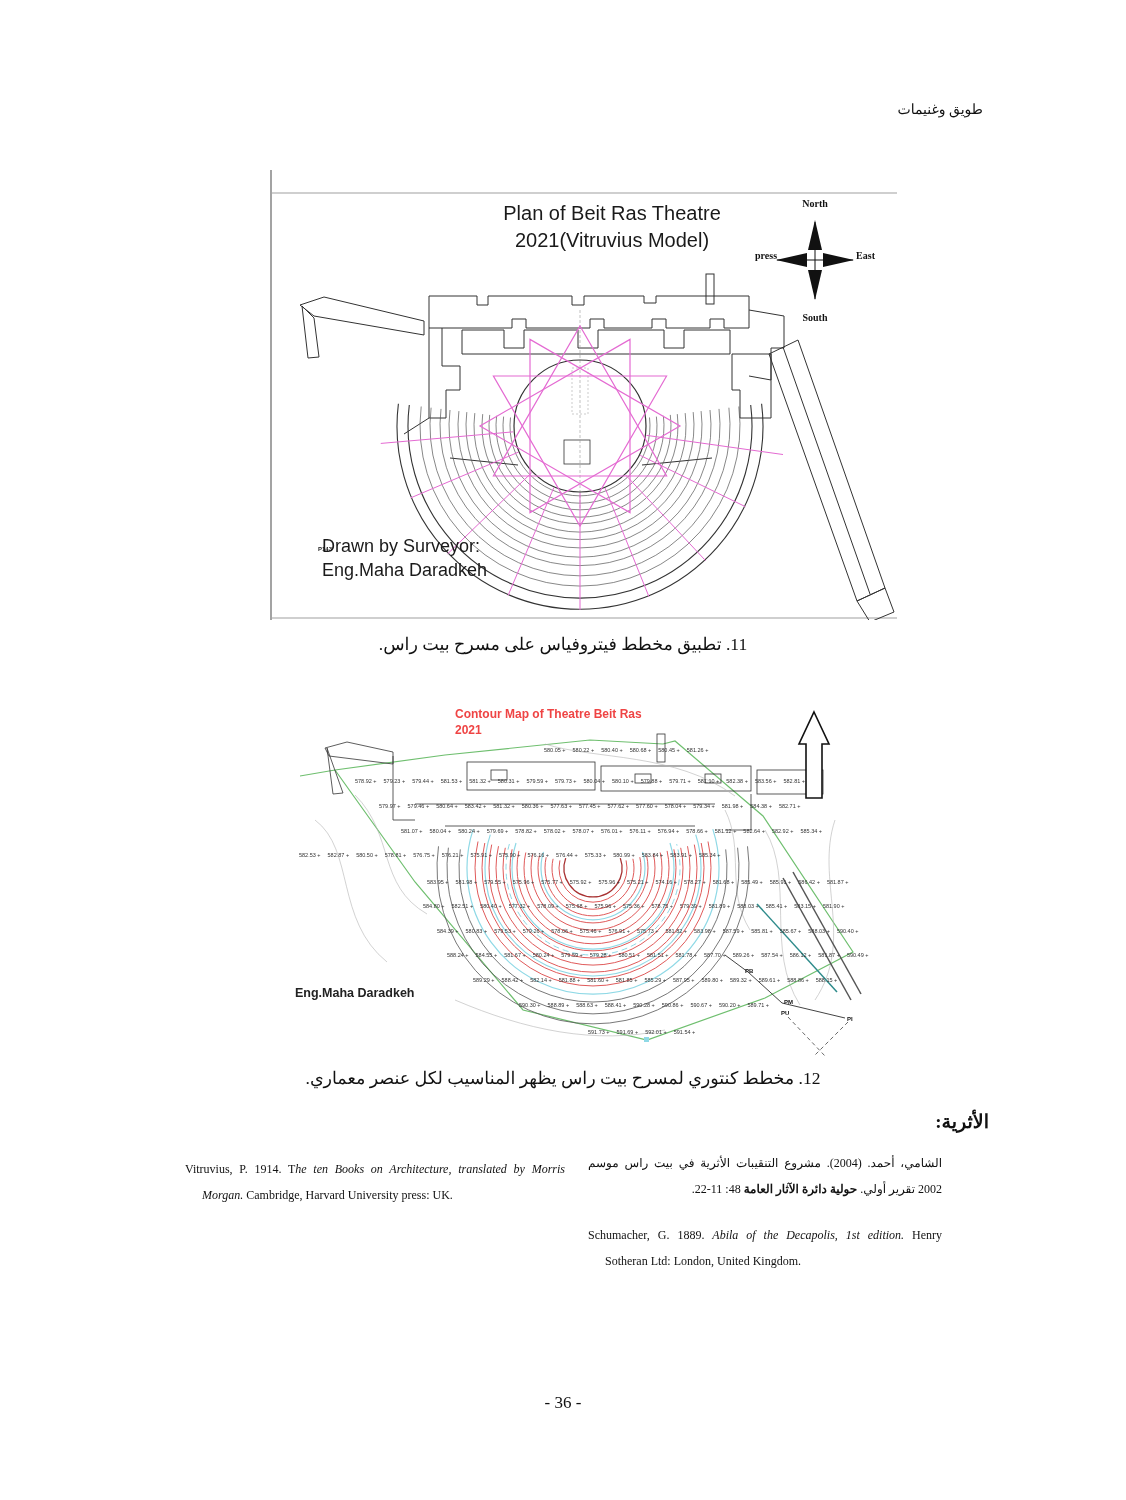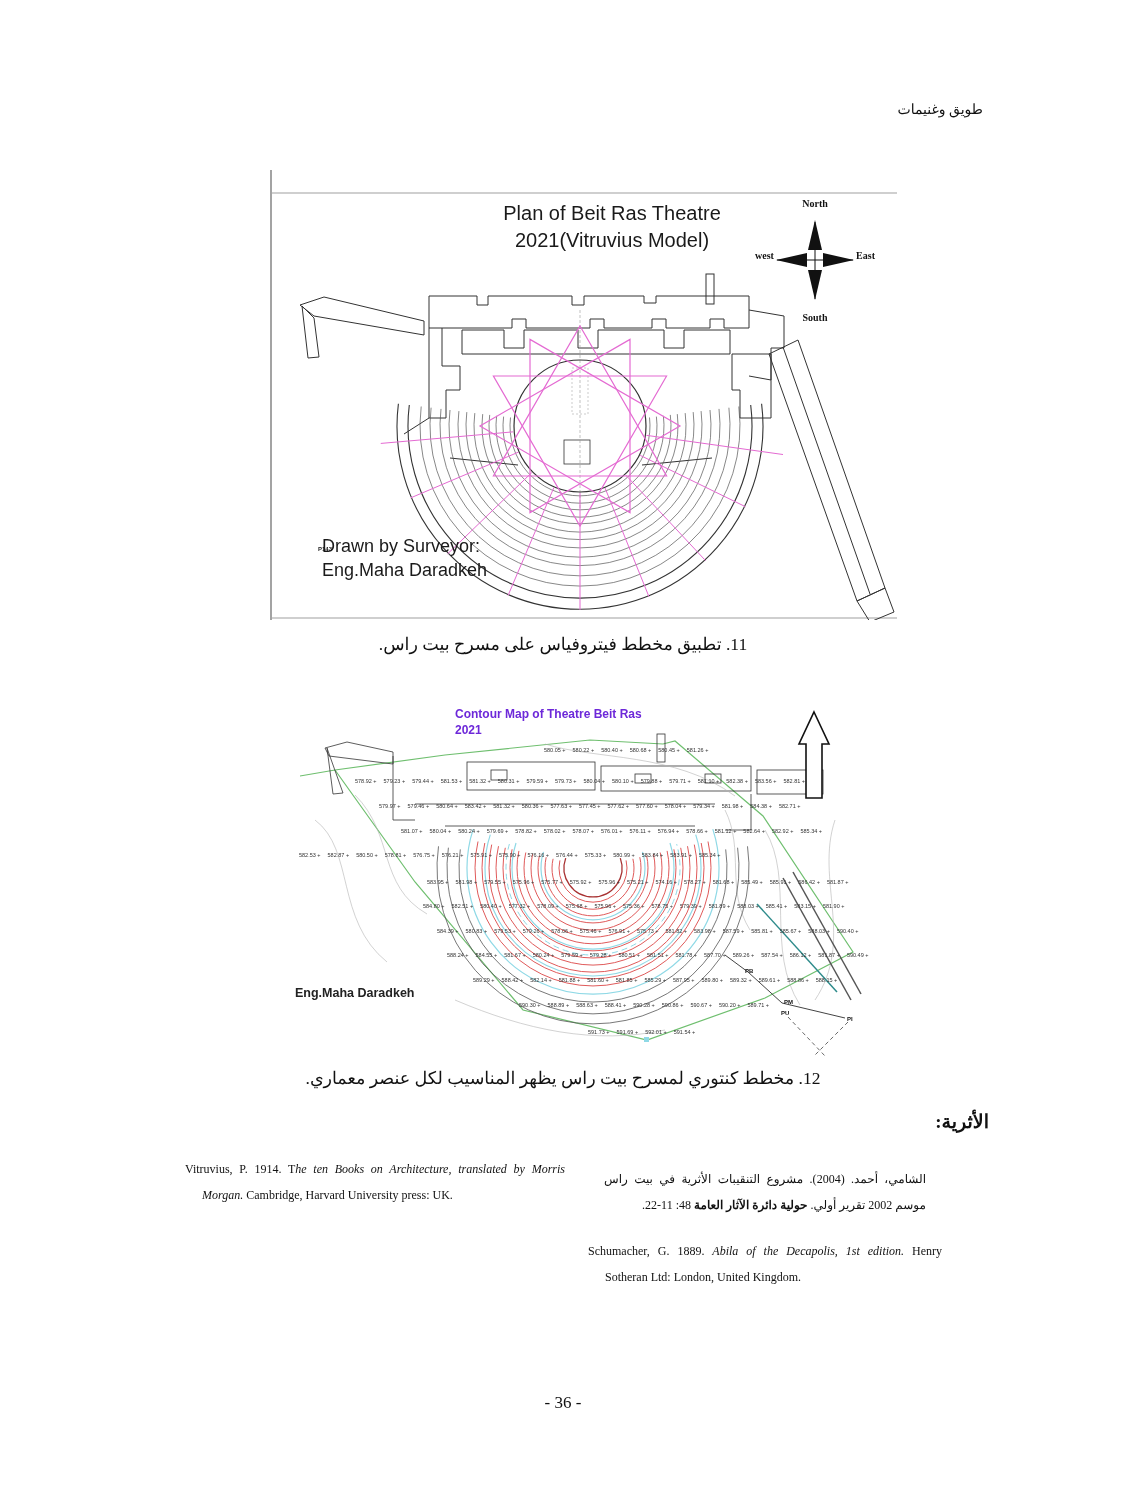--- a/index.html
+++ b/index.html
@@ -28,21 +28,21 @@
   .surveyor{position:absolute;left:18px;top:364px;font-family:"Liberation Sans","DejaVu Sans",sans-serif;
             font-size:18px;line-height:24px;color:#1a1a1a;margin-left:32px;}
 
   .caption{left:0;width:1126px;text-align:center;direction:rtl;font-size:17.5px;color:#111;}
   .cap1{top:634px;}
   .cap2{top:1068px;}
 
   
   .fig2{left:295px;top:700px;width:600px;height:360px;}
   .fig2-title{position:absolute;left:160px;top:6px;font-family:"Liberation Sans","DejaVu Sans",sans-serif;
-              font-size:12px;font-weight:bold;line-height:16px;color:#6d28d9;}
+              font-size:12px;font-weight:bold;line-height:16px;color:#ef4444;}
   .contour-wrap{position:absolute;left:0;top:0;width:600px;height:360px;}
   .elev{position:absolute;left:0;top:0;width:600px;height:360px;pointer-events:none;}
   .elev-row{position:absolute;white-space:nowrap;font-family:"Liberation Sans",sans-serif;
             font-size:5.5px;color:#333;}
   .elev-row span{display:inline-block;margin-right:7px;}
   .surveyor2{position:absolute;left:0px;top:286px;font-family:"Liberation Sans","DejaVu Sans",sans-serif;
              font-size:12.5px;font-weight:bold;color:#222;}
   .spt{position:absolute;font-family:"Liberation Sans",sans-serif;font-size:6px;font-weight:bold;color:#111;}
 
   
@@ -79,21 +79,21 @@
         <line x1="60" y1="24" x2="60" y2="101" stroke="#111" stroke-width="1"></line>
         <line x1="22" y1="62" x2="98" y2="62" stroke="#111" stroke-width="1"></line>
         <polygon points="60,22 53,52 67,52" fill="#111"></polygon>
         <polygon points="60,102 53,72 67,72" fill="#111"></polygon>
         <polygon points="99,62 68,55 68,69" fill="#111"></polygon>
         <polygon points="21,62 52,55 52,69" fill="#111"></polygon>
       </svg>
       <span class="lbl n">North</span>
       <span class="lbl e">East</span>
       <span class="lbl s">South</span>
-      <span class="lbl w">west</span>
+      <span class="lbl w">press</span>
     </div>
 
     <div class="plan-wrap">
       <svg id="plan-svg" width="625" height="352" viewBox="0 0 625 352">
 
         <g fill="none" stroke="#333" stroke-width="1">
           <path d="M157,28 H205 V37 H216 V28 H300 V37 H312 V28 H372 V35 H384 V28 H477 V60 H452 V51 H438 V60 H394 V51 H380 V60 H332 V51 H318 V60 H254 V51 H240 V60 H157 Z"></path>
           <path d="M190,62 H232 V80 H252 V62 H306 V80 H326 V62 H392 V80 H412 V62 H458 V86 H190 Z"></path>
           <path d="M28,37 L52,29 L152,53 L152,67 L42,48 Z"></path>
           <path d="M30,38 L36,90 L47,89 L42,50 Z"></path>
@@ -239,21 +239,21 @@
       <div>2021</div>
     </div>
     <div class="surveyor2">Eng.Maha Daradkeh</div>
   </div>
 
   <div class="abs caption cap2">12. مخطط كنتوري لمسرح بيت راس يظهر المناسيب لكل عنصر معماري.</div>
 
   <div class="abs refs-heading">الأثرية:</div>
 
   <div class="abs col-right">
-    <p class="ref ref-ar" style="margin:16px"><span>الشامي، أحمد. (2004). مشروع التنقيبات الأثرية في بيت راس موسم 2002 تقرير أولي. </span><span class="bold">حولية دائرة الآثار العامة</span><span> 48: 11-22.</span></p>
+    <p class="ref ref-ar" style="margin:0"><span>الشامي، أحمد. (2004). مشروع التنقيبات الأثرية في بيت راس موسم 2002 تقرير أولي. </span><span class="bold">حولية دائرة الآثار العامة</span><span> 48: 11-22.</span></p>
     <p class="ref ref-en" style="margin-top:20px"><span>Schumacher, G. 1889. </span><span class="ital">Abila of the Decapolis, 1st edition.</span><span> Henry Sotheran Ltd: London, United Kingdom.</span></p>
   </div>
 
   <div class="abs col-left">
     <p class="ref ref-en first" style="margin:0"><span>Vitruvius, P. 1914. T</span><span class="ital">he ten Books on Architecture, translated by Morris Morgan.</span><span> Cambridge, Harvard University press: UK.</span></p>
   </div>
 
   <div class="abs page-num">- 36 -</div>
 </div>
 

